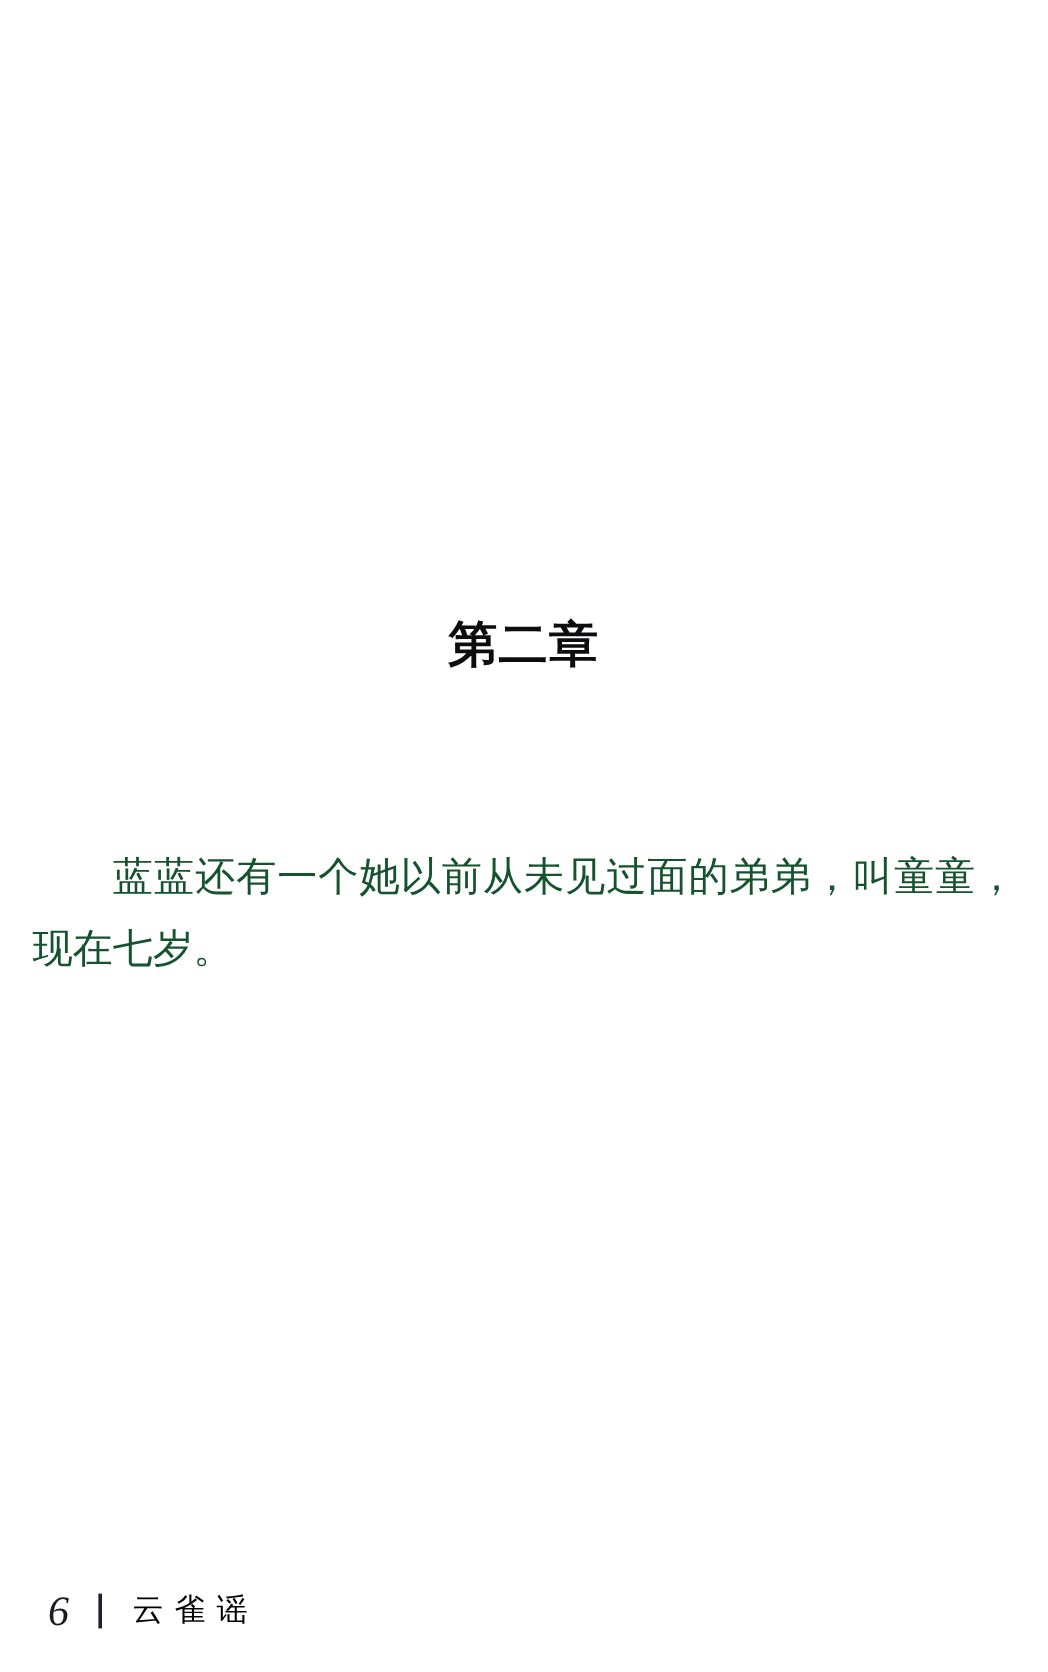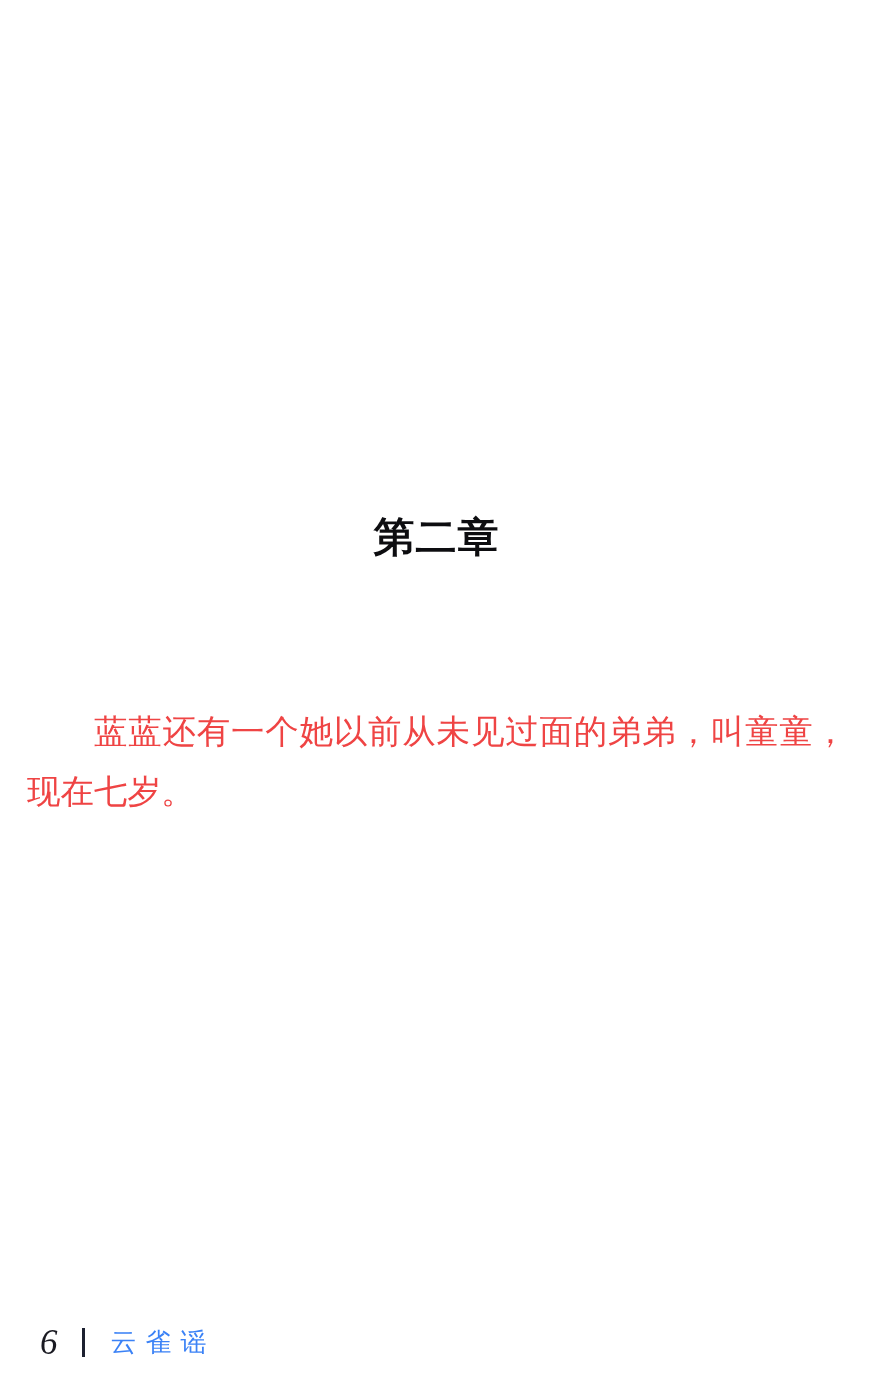--- a/index.html
+++ b/index.html
@@ -49,21 +49,21 @@
   }
 
   .para {
     margin: 0;
     font-size: 33.5px;
     line-height: 59.8px;
     text-align: justify;
     text-align-last: left;
     text-justify: inter-character;
     text-indent: 67px;
-    color: #ef4444;
+    color: #14532d;
     font-family: "Liberation Serif", "DejaVu Serif", serif;
     word-break: break-all;
     letter-spacing: 0px;
   }
 
   .para + .para {
     margin-top: 0px;
   }
 
   
@@ -89,21 +89,21 @@
     background: #1c2030;
     margin-left: 24px;
     margin-right: 26px;
     flex: 0 0 auto;
   }
   .book-title {
     font-family: "DejaVu Sans", "Liberation Sans", sans-serif;
     font-size: 26px;
     line-height: 26px;
     letter-spacing: 9px;
-    color: #3b82f6;
+    color: #000000;
     white-space: nowrap;
   }
 </style>
 </head>
 <body>
 
 <div class="page">
 
   <h1 class="chapter-title">第二章</h1>
 

